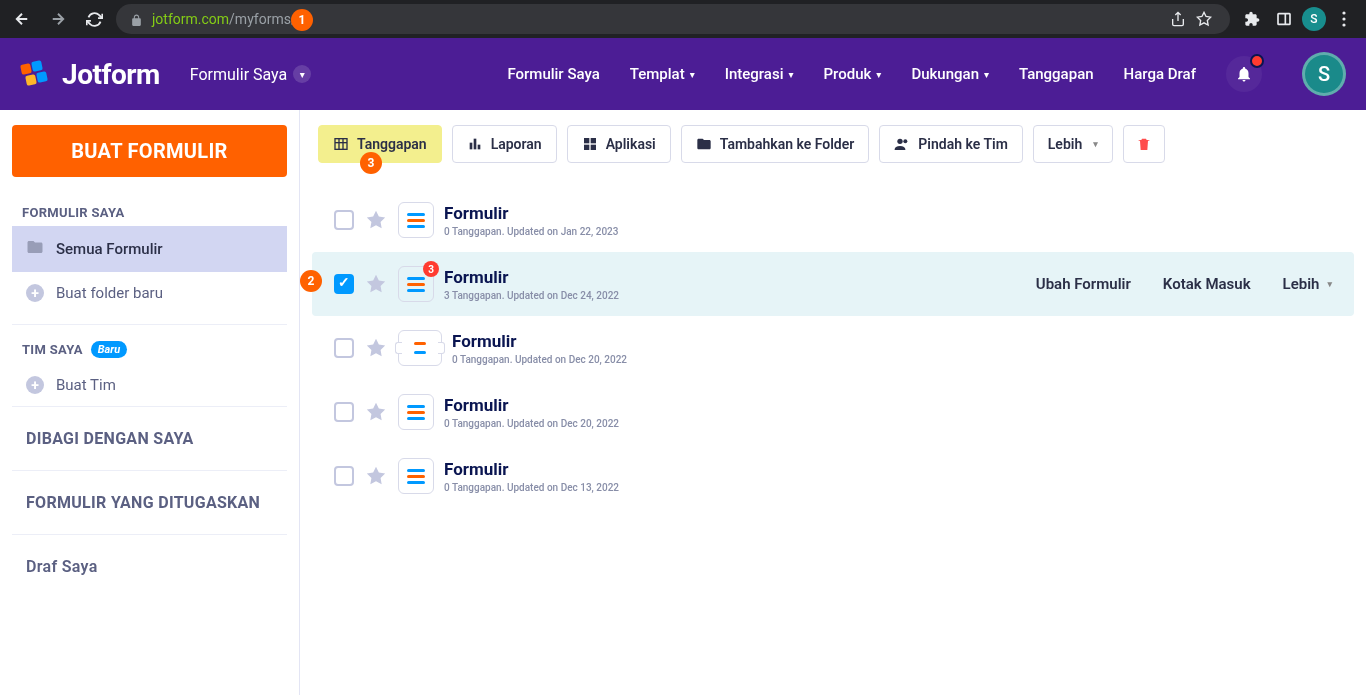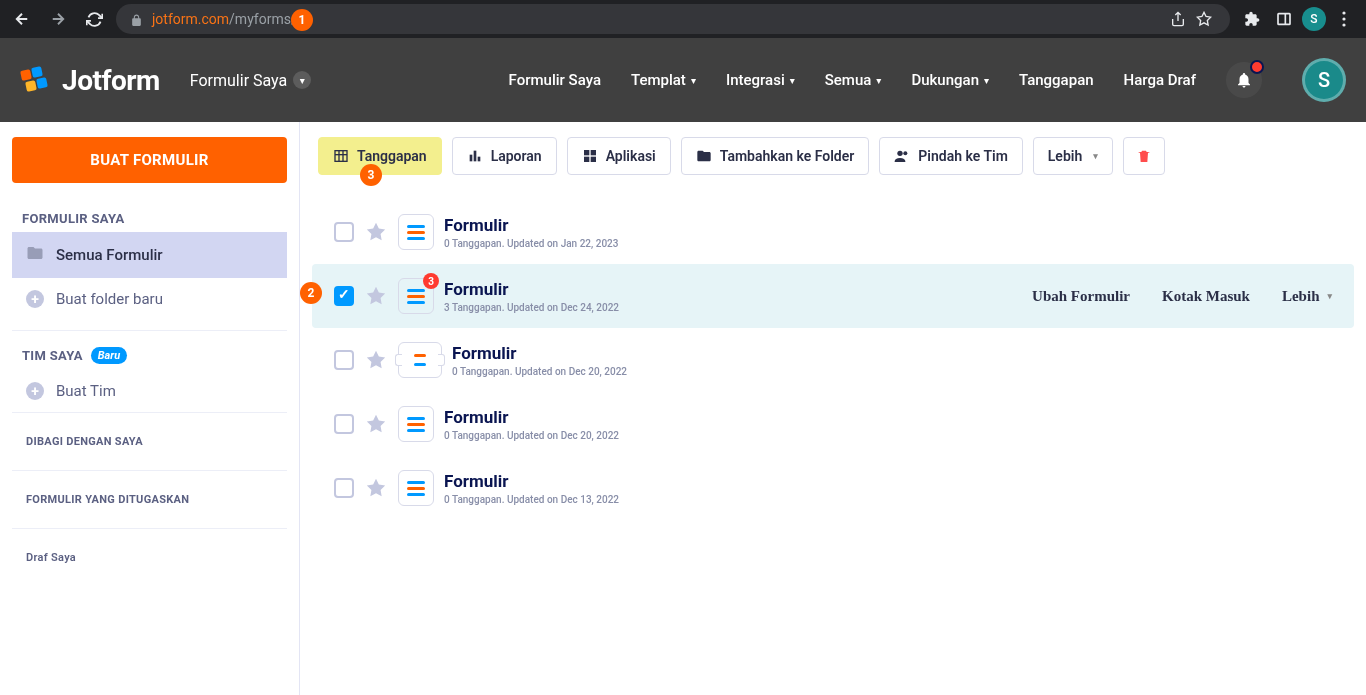--- a/index.html
+++ b/index.html
@@ -6,55 +6,55 @@
 body { background: #fff; width: 1366px; height: 695px; overflow: hidden; }
 
 
 .browser-bar { height: 38px; background: #202124; display: flex; align-items: center; padding: 0 8px; gap: 8px; }
 .nav-arrow { width: 28px; height: 28px; display: flex; align-items: center; justify-content: center; color: #9aa0a6; cursor: pointer; border-radius: 50%; }
 .nav-arrow.active { color: #e8eaed; }
 .reload { color: #e8eaed; }
 .url-bar { flex: 1; background: #35363a; height: 30px; border-radius: 15px; display: flex; align-items: center; padding: 0 14px; gap: 8px; position: relative; }
 .lock-icon { width: 14px; height: 14px; color: #9aa0a6; }
 .url-text { color: #9aa0a6; font-size: 14px; }
-.url-text .domain { color: #f97316; }
+.url-text .domain { color: #84cc16; }
 .url-actions { display: flex; gap: 2px; align-items: center; margin-left: auto; }
 .url-action-icon { width: 24px; height: 24px; display: flex; align-items: center; justify-content: center; color: #e8eaed; cursor: pointer; }
 .browser-right { display: flex; gap: 4px; align-items: center; }
 .ext-icon { width: 28px; height: 28px; display: flex; align-items: center; justify-content: center; color: #e8eaed; cursor: pointer; }
 .profile-chip { width: 24px; height: 24px; border-radius: 50%; background: #188e8e; color: #fff; display: flex; align-items: center; justify-content: center; font-size: 12px; font-weight: 500; }
 .menu-dots { width: 28px; height: 28px; display: flex; align-items: center; justify-content: center; color: #e8eaed; cursor: pointer; }
 
 
-.header { height: 84px; background: #404040; display: flex; align-items: center; padding: 0 20px; color: #fff; }
+.header { height: 72px; background: #4c1d95; display: flex; align-items: center; padding: 0 20px; color: #fff; }
 .logo { display: flex; align-items: center; gap: 10px; font-size: 28px; font-weight: 700; letter-spacing: -0.5px; }
 .logo-icon { width: 32px; height: 32px; display: inline-flex; }
 .section-label { margin-left: 30px; display: flex; align-items: center; gap: 6px; font-size: 16px; }
 .chev-badge { width: 18px; height: 18px; border-radius: 50%; background: rgba(255,255,255,0.15); display: flex; align-items: center; justify-content: center; font-size: 10px; }
 .nav { margin-left: auto; display: flex; align-items: center; gap: 30px; }
 .nav-link { color: #fff; font-size: 15px; font-weight: 500; display: flex; align-items: center; gap: 5px; cursor: pointer; }
 .chev { font-size: 10px; margin-top: 1px; }
 .bell { position: relative; width: 36px; height: 36px; border-radius: 50%; display: flex; align-items: center; justify-content: center; background: rgba(255,255,255,0.05); cursor: pointer; }
 .bell .dot { position: absolute; top: -2px; right: -2px; width: 14px; height: 14px; border-radius: 50%; background: #ff3b30; border: 2px solid #0a1551; }
 .avatar { width: 44px; height: 44px; border-radius: 50%; background: #1a8a8a; display: flex; align-items: center; justify-content: center; font-size: 20px; font-weight: 500; color: #fff; border: 3px solid rgba(255,255,255,0.3); margin-left: 10px; cursor: pointer; }
 
 
 .content { display: flex; height: calc(695px - 38px - 72px); }
 .sidebar { width: 300px; border-right: 1px solid #e3e5f4; padding: 15px 12px; display: flex; flex-direction: column; }
-.create-btn { background: #ff6100; color: #fff; border: none; border-radius: 4px; padding: 14px; font-size: 15px; font-weight: 700; letter-spacing: 0.3px; cursor: pointer; margin-bottom: 22px; }
+.create-btn { background: #ff6100; color: #fff; border: none; border-radius: 4px; padding: 14px; font-size: 20px; font-weight: 700; letter-spacing: 0.3px; cursor: pointer; margin-bottom: 22px; }
 .side-h { font-size: 13px; font-weight: 700; color: #5b6082; letter-spacing: 0.3px; padding: 6px 10px; }
 .side-item { display: flex; align-items: center; gap: 12px; padding: 12px 14px; border-radius: 0; color: #5b6082; font-size: 15px; cursor: pointer; }
 .side-item.active { background: #d2d6f2; color: #2b2f47; font-weight: 500; }
 .side-item .plus { width: 18px; height: 18px; border-radius: 50%; background: #c3c7df; color: #fff; display: flex; align-items: center; justify-content: center; font-size: 14px; font-weight: bold; }
 .side-item .folder { color: #989db7; }
 .side-sep { border: none; border-top: 1px solid #eceef7; margin: 10px 0; }
 .side-h-row { display: flex; align-items: center; gap: 8px; padding: 6px 10px; }
 .side-h-row .side-h { padding: 0; }
 .badge-new { background: #0099ff; color: #fff; font-size: 11px; font-weight: 700; padding: 2px 7px; border-radius: 9px; font-style: italic; }
-.side-section { font-size: 11px; font-weight: 700; color: #5b6082; letter-spacing: 0.3px; padding: 22px 14px; border-top: 1px solid #eceef7; cursor: pointer; }
+.side-section { font-size: 16px; font-weight: 700; color: #5b6082; letter-spacing: 0.3px; padding: 22px 14px; border-top: 1px solid #eceef7; cursor: pointer; }
 
 
 .main { flex: 1; display: flex; flex-direction: column; }
 .toolbar { display: flex; gap: 10px; padding: 15px 18px; align-items: center; }
 .tool-btn { display: flex; align-items: center; gap: 8px; padding: 10px 14px; border: 1px solid #d8dae9; border-radius: 4px; background: #fff; color: #2b2f47; font-size: 14px; font-weight: 600; cursor: pointer; white-space: nowrap; }
 .tool-btn.highlight { background: #f3ef8e; border-color: #f3ef8e; }
 .tool-btn .ticon { width: 16px; height: 16px; display: inline-flex; }
 .tool-btn.icon-only { padding: 10px 12px; }
 .tool-btn .trash { color: #ff4d4d; }
 .chev-sm { font-size: 9px; margin-left: 3px; color: #888; }
@@ -75,21 +75,21 @@
 .form-icon.card { width: 44px; }
 .form-icon.card .cbar { width: 12px; height: 3px; background: #ff6100; border-radius: 2px; }
 .form-icon.card .cbar2 { width: 12px; height: 3px; background: #0099ff; border-radius: 2px; margin-top: 3px; }
 .form-icon.card::before, .form-icon.card::after { content: ""; position: absolute; top: 50%; width: 6px; height: 10px; border: 1px solid #d8dae9; transform: translateY(-50%); background: #fff; }
 .form-icon.card::before { left: -4px; border-right: none; border-radius: 3px 0 0 3px; }
 .form-icon.card::after { right: -4px; border-left: none; border-radius: 0 3px 3px 0; }
 .form-info { flex: 1; cursor: pointer; }
 .form-title { font-size: 17px; font-weight: 700; color: #0a1551; margin-bottom: 3px; }
 .form-meta { font-size: 10px; color: #888ea8; font-weight: 500; }
 .row-actions { display: flex; gap: 32px; align-items: center; color: #2b2f47; font-size: 15px; font-weight: 600; }
-.row-actions span { cursor: pointer; font-family: Liberation Serif, serif; }
+.row-actions span { cursor: pointer; }
 .row-actions .more-lnk { display: flex; align-items: center; gap: 5px; }
 
 
 .marker { position: absolute; width: 22px; height: 22px; border-radius: 50%; background: #ff6100; color: #fff; display: flex; align-items: center; justify-content: center; font-size: 12px; font-weight: 700; z-index: 100; }
 </style>
 </head>
 <body>
 
 <div class="browser-bar">
   <div class="nav-arrow active">
@@ -172,21 +172,21 @@
       </span>
     <span class="nav-link">
         <span>Templat</span>
         <span class="chev">▾</span>
       </span>
     <span class="nav-link">
         <span>Integrasi</span>
         <span class="chev">▾</span>
       </span>
     <span class="nav-link">
-        <span>Semua</span>
+        <span>Produk</span>
         <span class="chev">▾</span>
       </span>
     <span class="nav-link">
         <span>Dukungan</span>
         <span class="chev">▾</span>
       </span>
     <span class="nav-link">
         <span>Tanggapan</span>
       </span>
     <span class="nav-link">

